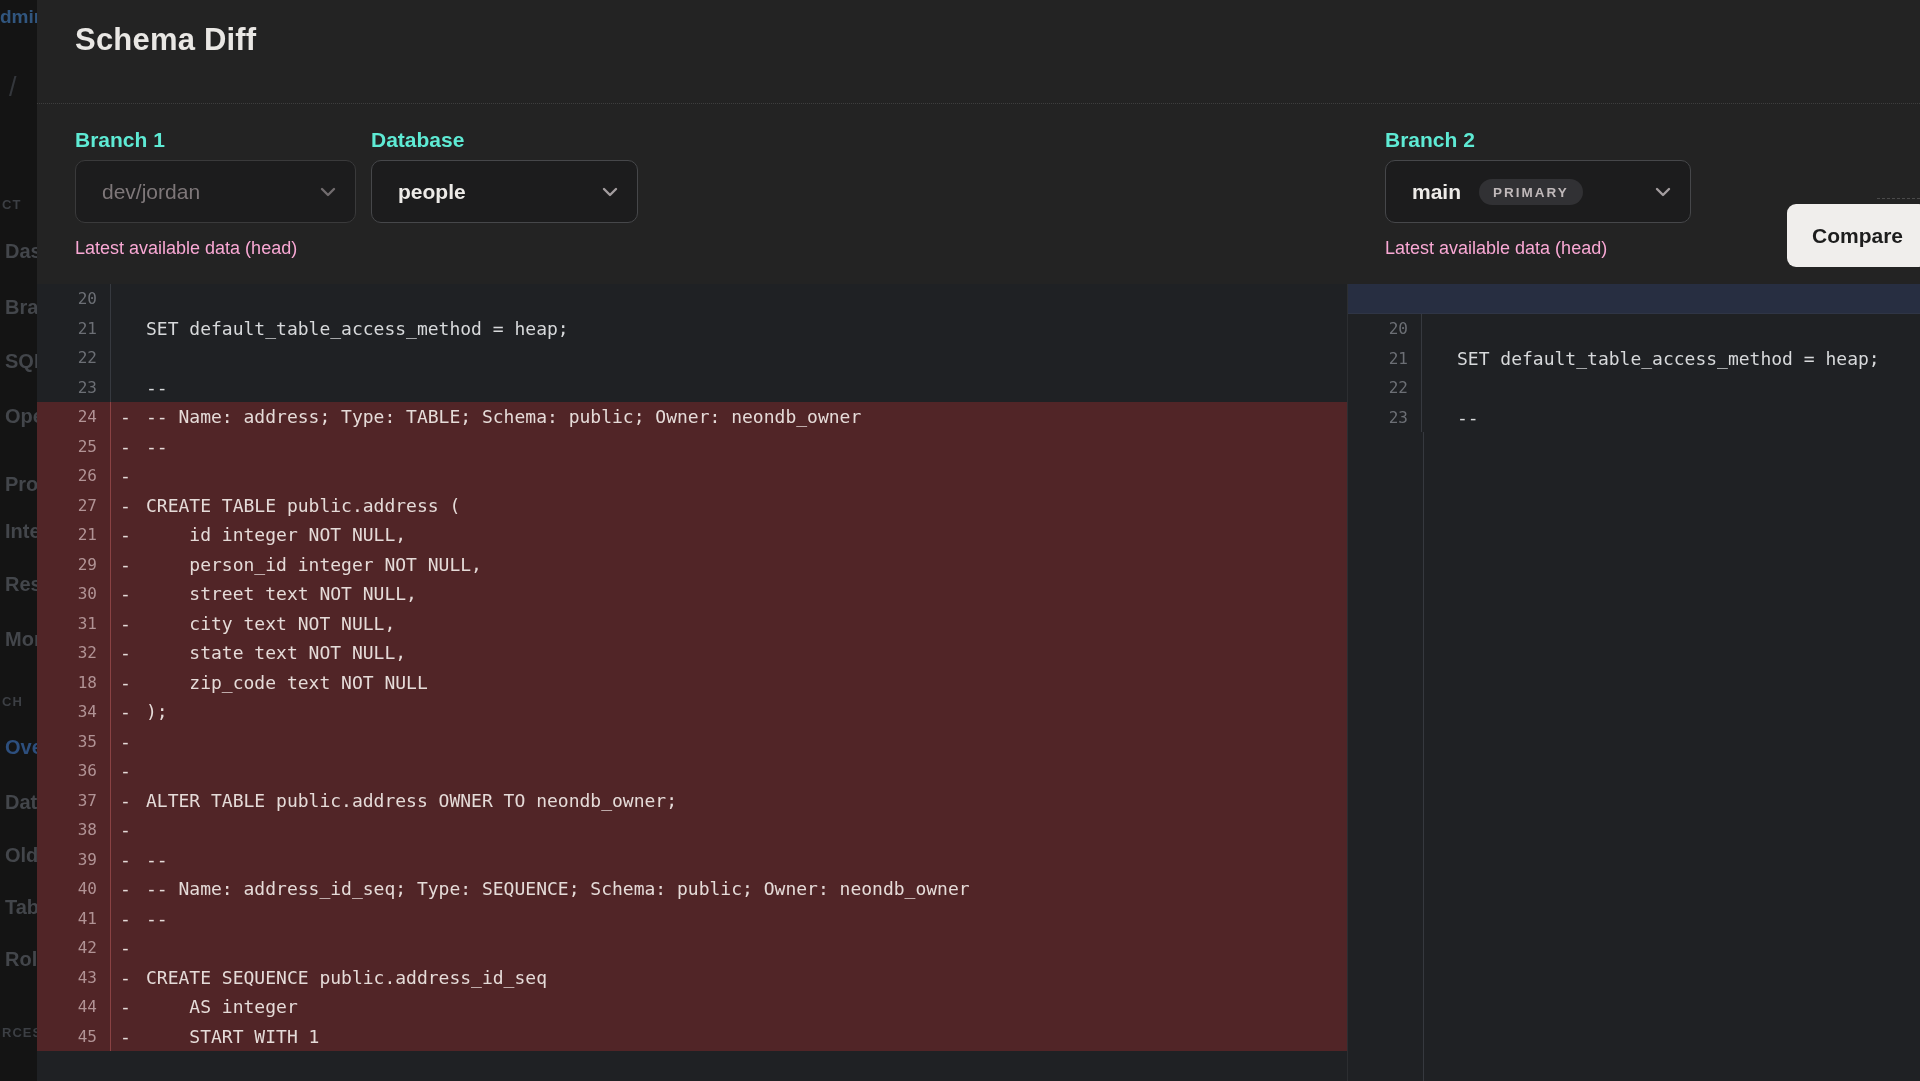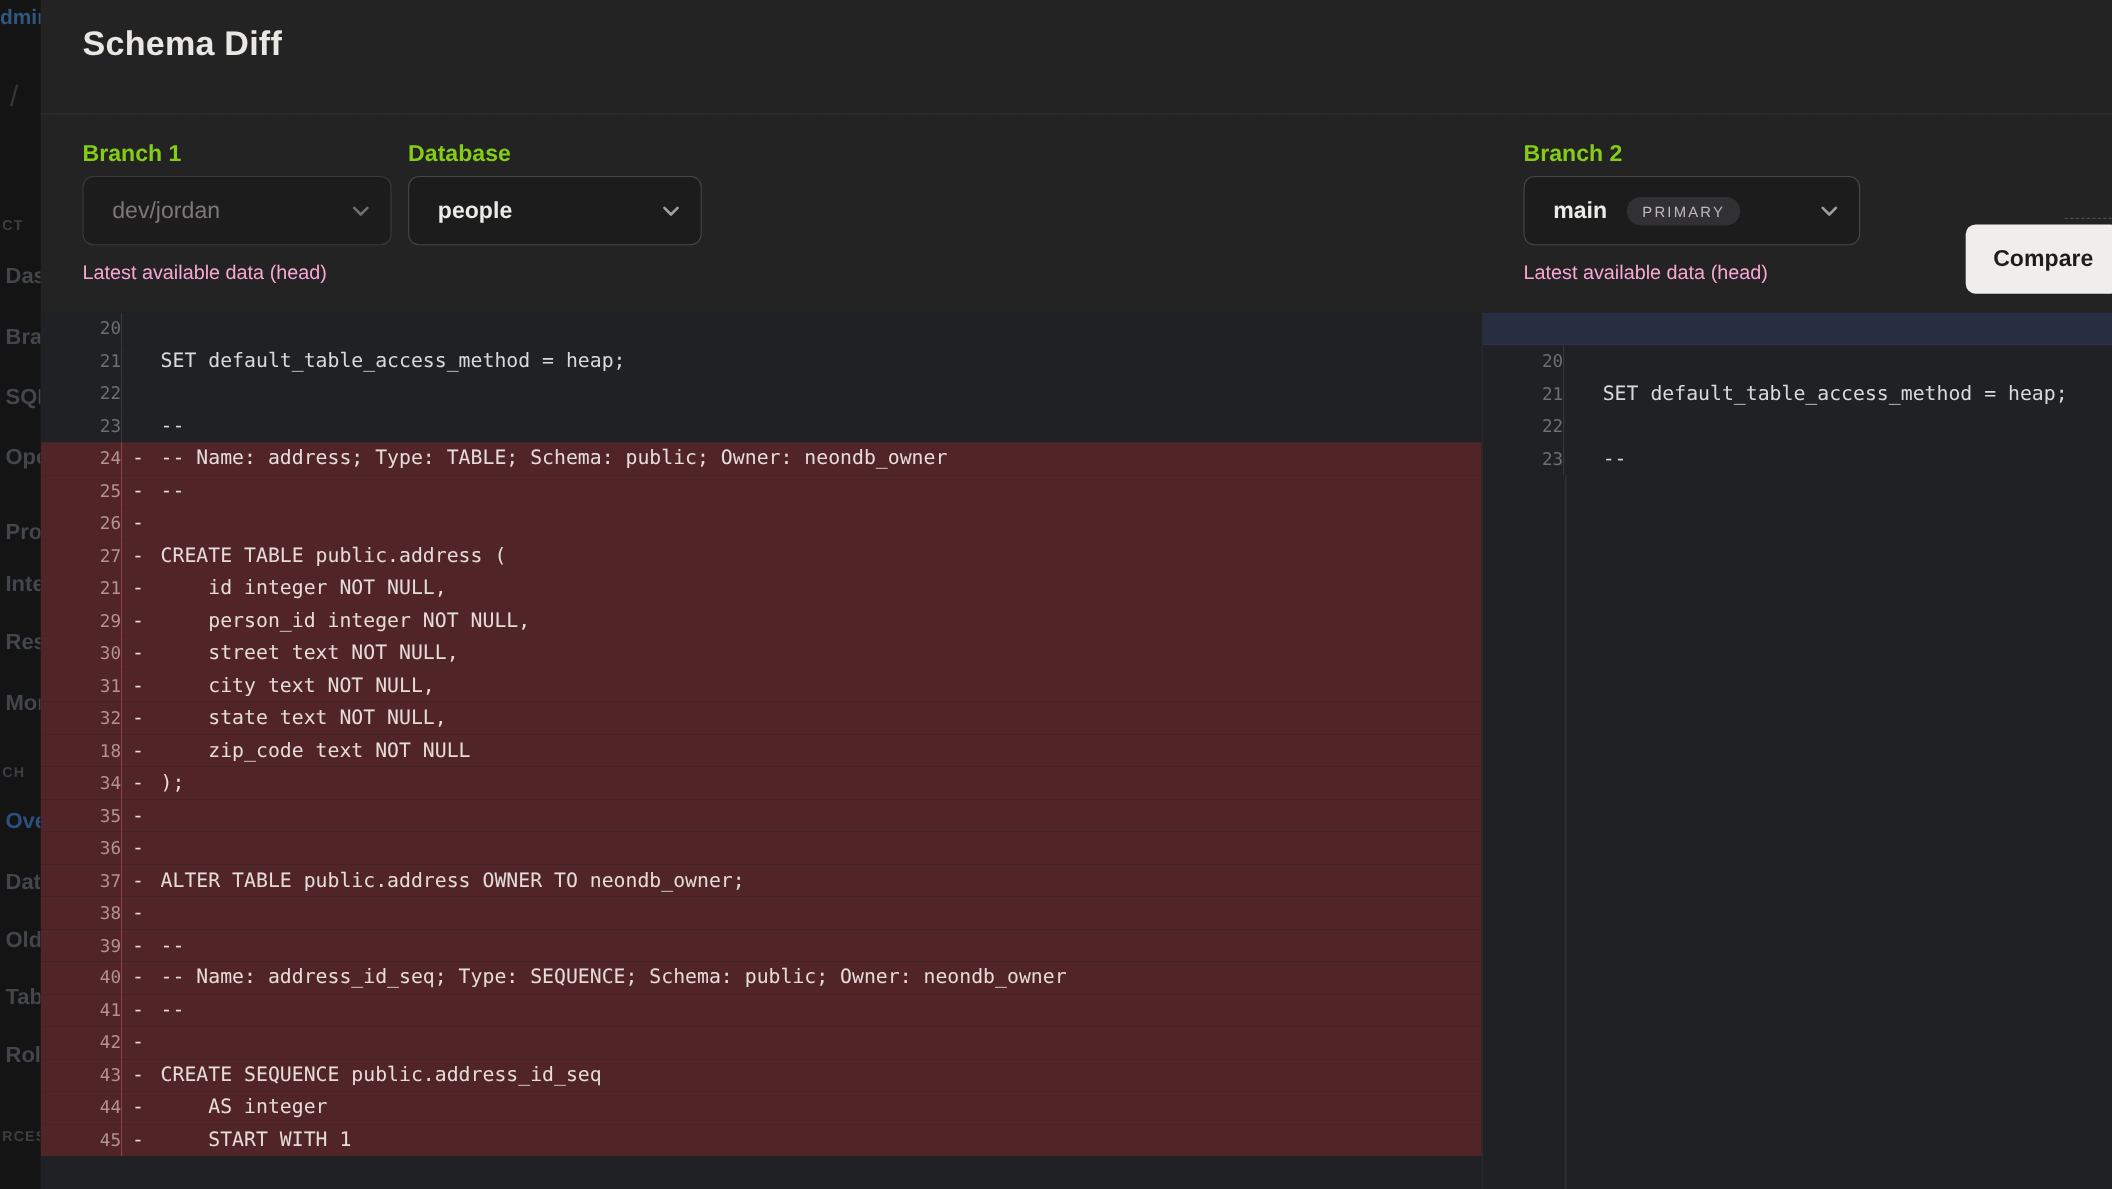--- a/index.html
+++ b/index.html
@@ -20,52 +20,52 @@
   .panel { position:absolute; left:37px; top:0; right:0; bottom:0;
            background:#232323; z-index:2; }
   .title { position:absolute; left:38px; top:22px; font-size:31px; font-weight:700;
            color:#e9e7e4; letter-spacing:.2px; }
   .top-divider { position:absolute; left:0; right:0; top:103px;
                  border-top:1px dotted #3e3e3e; }
   .deco-dash { position:absolute; top:198px; left:1840px; width:43px;
                border-top:1px dashed #4a4a4a; }
 
   .field-label { position:absolute; top:128px; font-size:21px; font-weight:600;
-                 color:#84cc16; }
+                 color:#5eead4; }
   .hint { position:absolute; top:238px; font-size:18px; color:#f9a8d4;text-align:right; }
 
   .select { position:absolute; top:160px; height:63px; border-radius:10px;
             background:#1c1c1d; border:1px solid #3a3a3b; display:flex;
             align-items:center; padding:0 52px 0 26px; cursor:pointer; }
   .select .chev { position:absolute; right:16px; top:50%; margin-top:-11px; }
   .sel-muted  { font-size:21px; color:#7e7779; }
   .sel-bright { font-size:21px; font-weight:600; color:#edebe8;text-align:right; }
   .db-select  { border-color:#46474a; }
   .badge { display:inline-block; margin-left:18px; padding:6px 14px 5px;
            border-radius:999px; background:#313134; color:#c0b9ba;
-           font-size:13.5px; font-weight:400; letter-spacing:2px; }
+           font-size:13.5px; font-weight:700; letter-spacing:2px; }
 
   .compare-btn { position:absolute; top:160px; left:1750px; width:141px; height:63px;
                  background:#f0eeec; border:none; border-radius:9px; font-size:21px;
                  font-weight:700; color:#1d1d1d; cursor:pointer;
                  font-family:"Liberation Sans", sans-serif;margin-top:44px; }
 
   
   .diff { position:absolute; left:0; right:0; top:284px; bottom:0; display:flex;
           font-family:"DejaVu Sans Mono", monospace; }
   .pane { position:relative; overflow:hidden; background:#1f2124; }
   .pane-left  { width:1310px; }
   .pane-right { flex:1; border-left:1px solid #2c2e31; }
   .hunk { height:30px; line-height:30px; background:#272e41;
           border-bottom:1px solid #2f3546; color:#a3928c; font-size:18px;
           letter-spacing:1px; padding-left:67px; white-space:pre; }
   .pane-right .gutterline { position:absolute; left:75px; top:30px; bottom:0;
           width:1px; background:#36393f; }
   .row { display:flex; height:29.5px; line-height:29.5px; background:#1f2124; }
-  .row .num { width:74px; flex:none; text-align:right; padding-right:0;
+  .row .num { width:74px; flex:none; text-align:right; padding-right:13px;
               font-size:16px; color:#6c6f75; border-right:1px solid #36393f; }
   .row .code { position:relative; flex:1; padding-left:35px; font-size:18px;
                color:#d7d9db; white-space:pre; overflow:hidden; }
   .row .marker { position:absolute; left:9px; top:0; font-size:18px; }
   .row.removed { background:#512527; }
   .row.removed .num { color:#b19395; border-right-color:#8a4243; }
   .row.removed .code { color:#e5dbd8; }
 </style>
 </head>
 <body>

